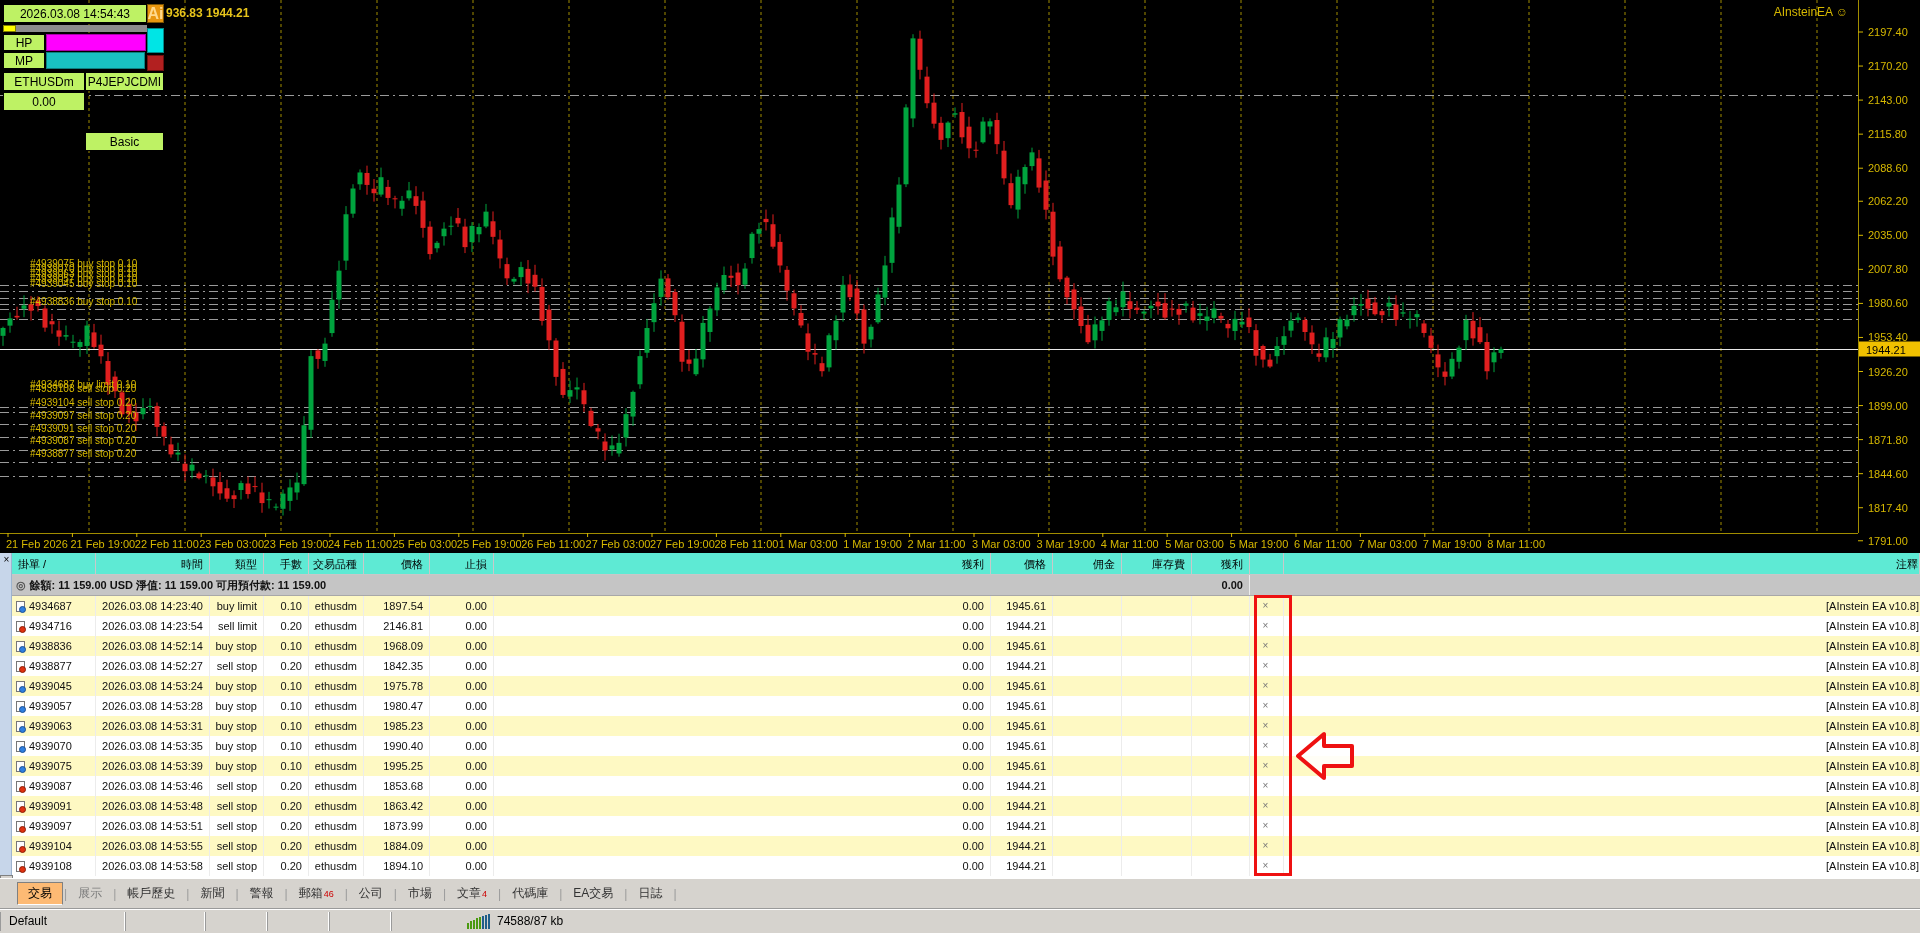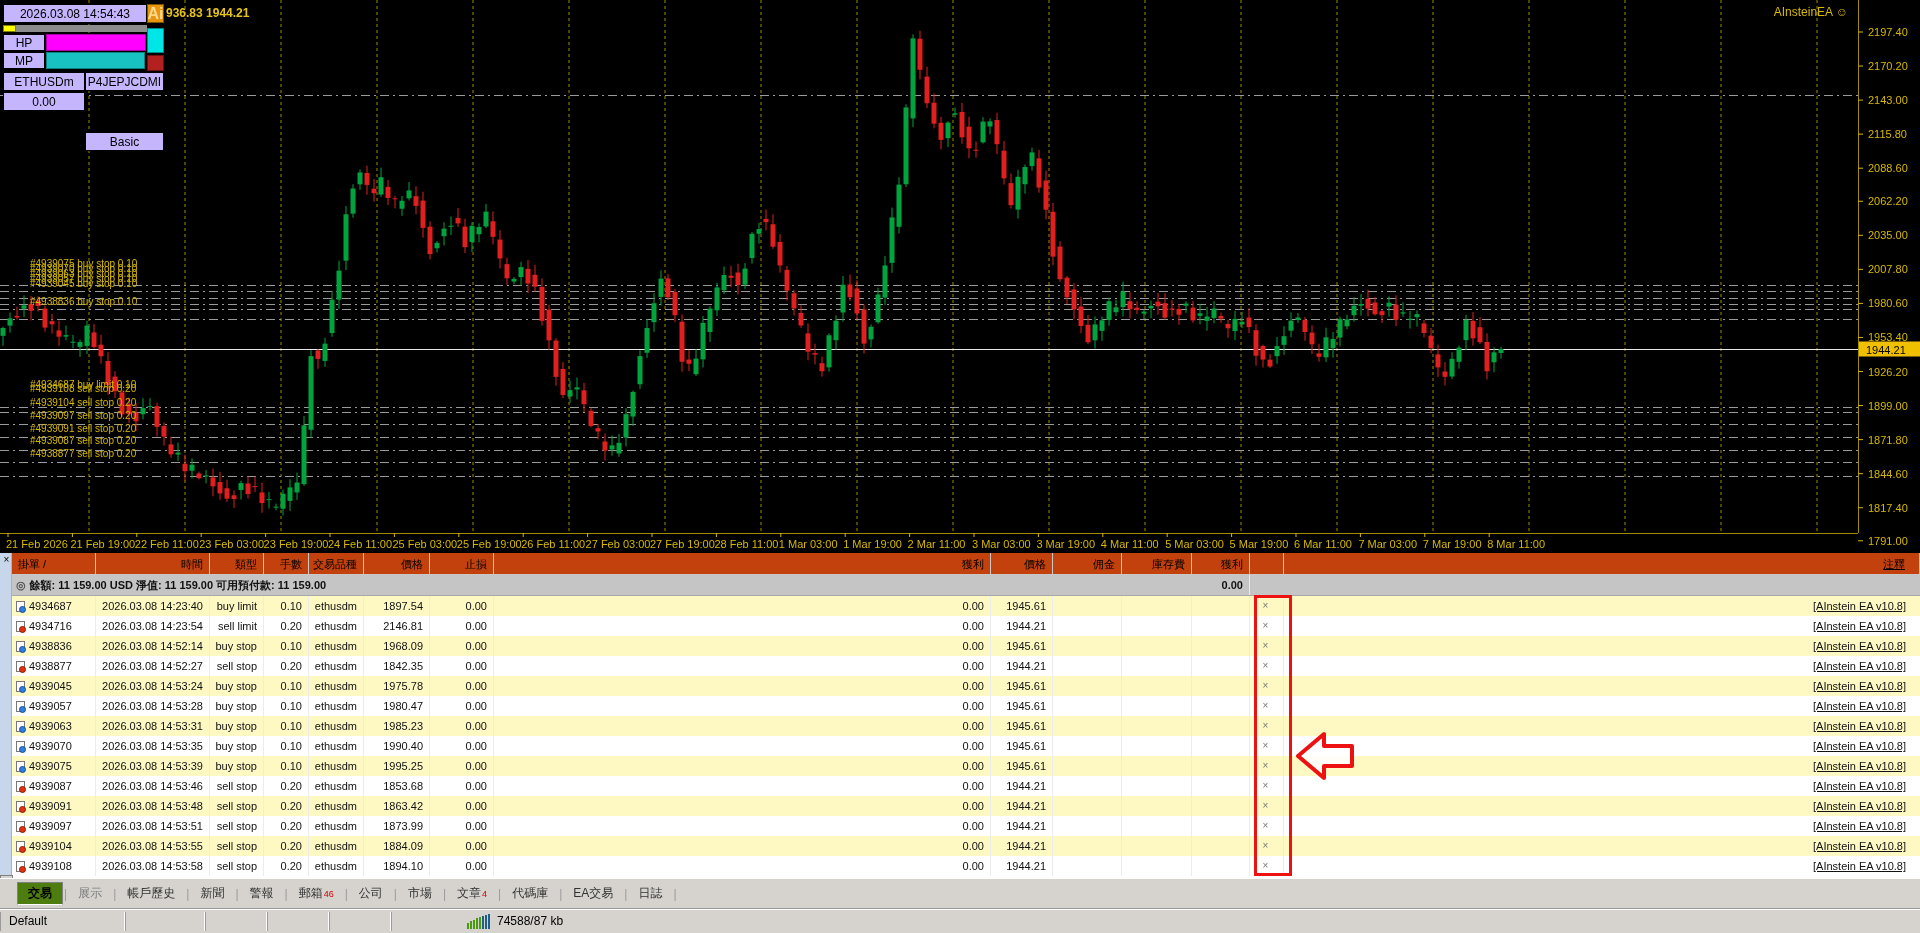--- a/index.html
+++ b/index.html
@@ -5,61 +5,61 @@
   * { margin:0; padding:0; box-sizing:border-box; }
   html,body { width:1920px; height:933px; overflow:hidden; background:#000;
     font-family:"Liberation Sans", sans-serif; }
   #root { position:relative; width:1920px; height:933px; background:#d6d3ce; }
 
   
   #chart-wrap { position:absolute; left:0; top:0; width:1920px; height:553px; background:#000; }
   #chart-svg { position:absolute; left:0; top:0; }
 
   
-  .ibox { position:absolute; background:#c4b5fd; border:1px solid #000; color:#000;
+  .ibox { position:absolute; background:#bef264; border:1px solid #000; color:#000;
           font-size:12px; display:flex; align-items:center; justify-content:center; }
   #ai-badge { position:absolute; background:#e8960f; border:1px solid #7a5200; color:#ffd98c;
           font-size:16px; font-weight:bold; display:flex; align-items:center; justify-content:center; }
   #quote-readout { position:absolute; left:166px; top:6px; color:#e7c41b; font-size:12px; font-weight:bold; }
   .swatch { position:absolute; }
 
   
   #terminal { position:absolute; left:0; top:553px; width:1920px; height:325px; background:#fff; }
   #terminal-strip { position:absolute; left:0; top:0; width:12px; height:325px; background:#c7d6ea; border-right:1px solid #9eb4cf; }
   #terminal-close { position:absolute; left:1px; top:1px; width:11px; height:12px; font-size:10px; line-height:11px;
      text-align:center; color:#000; cursor:default; }
   #side-tab { position:absolute; left:0; top:322px; width:13px; height:42px; background:#d6d3ce; border:1px solid #808080;
      writing-mode:vertical-rl; font-size:9px; color:#333; text-align:center; }
   #grid { position:absolute; left:12px; top:0; width:1908px; }
   .trow { display:grid; grid-template-columns:84px 114px 54px 45px 55px 66px 64px 497px 62px 69px 70px 58px 34px auto;
           height:20px; line-height:20px; font-size:11px; color:#111; }
   .trow > div { padding:0 6px 0 4px; text-align:right; overflow:hidden; white-space:nowrap; border-right:1px solid #ececec; }
   .trow > div:first-child { text-align:left; display:flex; align-items:center; gap:4px; }
-  .trow > div:last-child { border-right:none; padding-right:14px;text-decoration:underline; }
-  #thead { height:22px; line-height:22px; background:#c2410c; border-bottom:1px solid #c8c8c8; color:#000; }
+  .trow > div:last-child { border-right:none; padding-right:1px; }
+  #thead { height:22px; line-height:22px; background:#5eead4; border-bottom:1px solid #c8c8c8; color:#000; }
   #thead > div { border-right:1px solid #c9c9c9; }
   #balance { height:21px; line-height:21px; background:#c5c5c5; font-weight:bold; position:relative; border-bottom:1px solid #a8a8a8;}
   .r-even { background:#fef9c3; }
   .r-odd  { background:#ffffff; }
   .doc-ico { width:9px; height:11px; background:#fdfdfd; border:1px solid #777; position:relative; flex:0 0 auto; }
   .doc-ico::after { content:""; position:absolute; right:-2px; bottom:-2px; width:5px; height:5px; border-radius:50%; }
   .doc-buy::after  { background:#2f7fe0; border:1px solid #1b4f94;}
   .doc-sell::after { background:#e03210; border:1px solid #8c1d06;}
   .xbtn { color:#777; font-size:10px; text-align:center !important; cursor:default; }
 
   
   #anno-rect { position:absolute; left:1254px; top:595px; width:38px; height:281px;
      border:3px solid #ee1111; pointer-events:none; }
   #anno-arrow { position:absolute; left:1294px; top:728px; pointer-events:none; }
 
   
   #tabbar { position:absolute; left:0; top:878px; width:1920px; height:30px; background:#d6d3ce;
      border-top:1px solid #fff; display:flex; align-items:center; padding-left:16px; font-size:12px; color:#333; }
   .tab { padding:2px 10px; margin:0 1px; display:flex; align-items:flex-start; gap:1px; cursor:default; white-space:nowrap;}
-  .tab.active { background:#4d7c0f; border:1px solid #808080; border-bottom-color:#fdfdfd; font-weight:bold; color:#000; }
+  .tab.active { background:#fdba74; border:1px solid #808080; border-bottom-color:#fdfdfd; font-weight:normal; color:#000; }
   .tab .cnt { color:#cc0000; font-size:9px; margin-top:4px; }
   .tsep { color:#9a9a9a; }
   .tab.dim { color:#7d7d7d; }
 
   
   #statusbar { position:absolute; left:0; top:908px; width:1920px; height:25px; background:#d6d3ce;
      border-top:1px solid #9a9a9a; box-shadow:inset 0 1px 0 #ffffff; display:flex; align-items:center;
      font-size:12px; color:#000; }
   #status-help { padding-left:8px; width:1165px; }
   .scell { height:19px; border-left:1px solid #9a9a9a; box-shadow:-1px 0 0 #fff; display:flex; align-items:center; padding:0 8px; }

